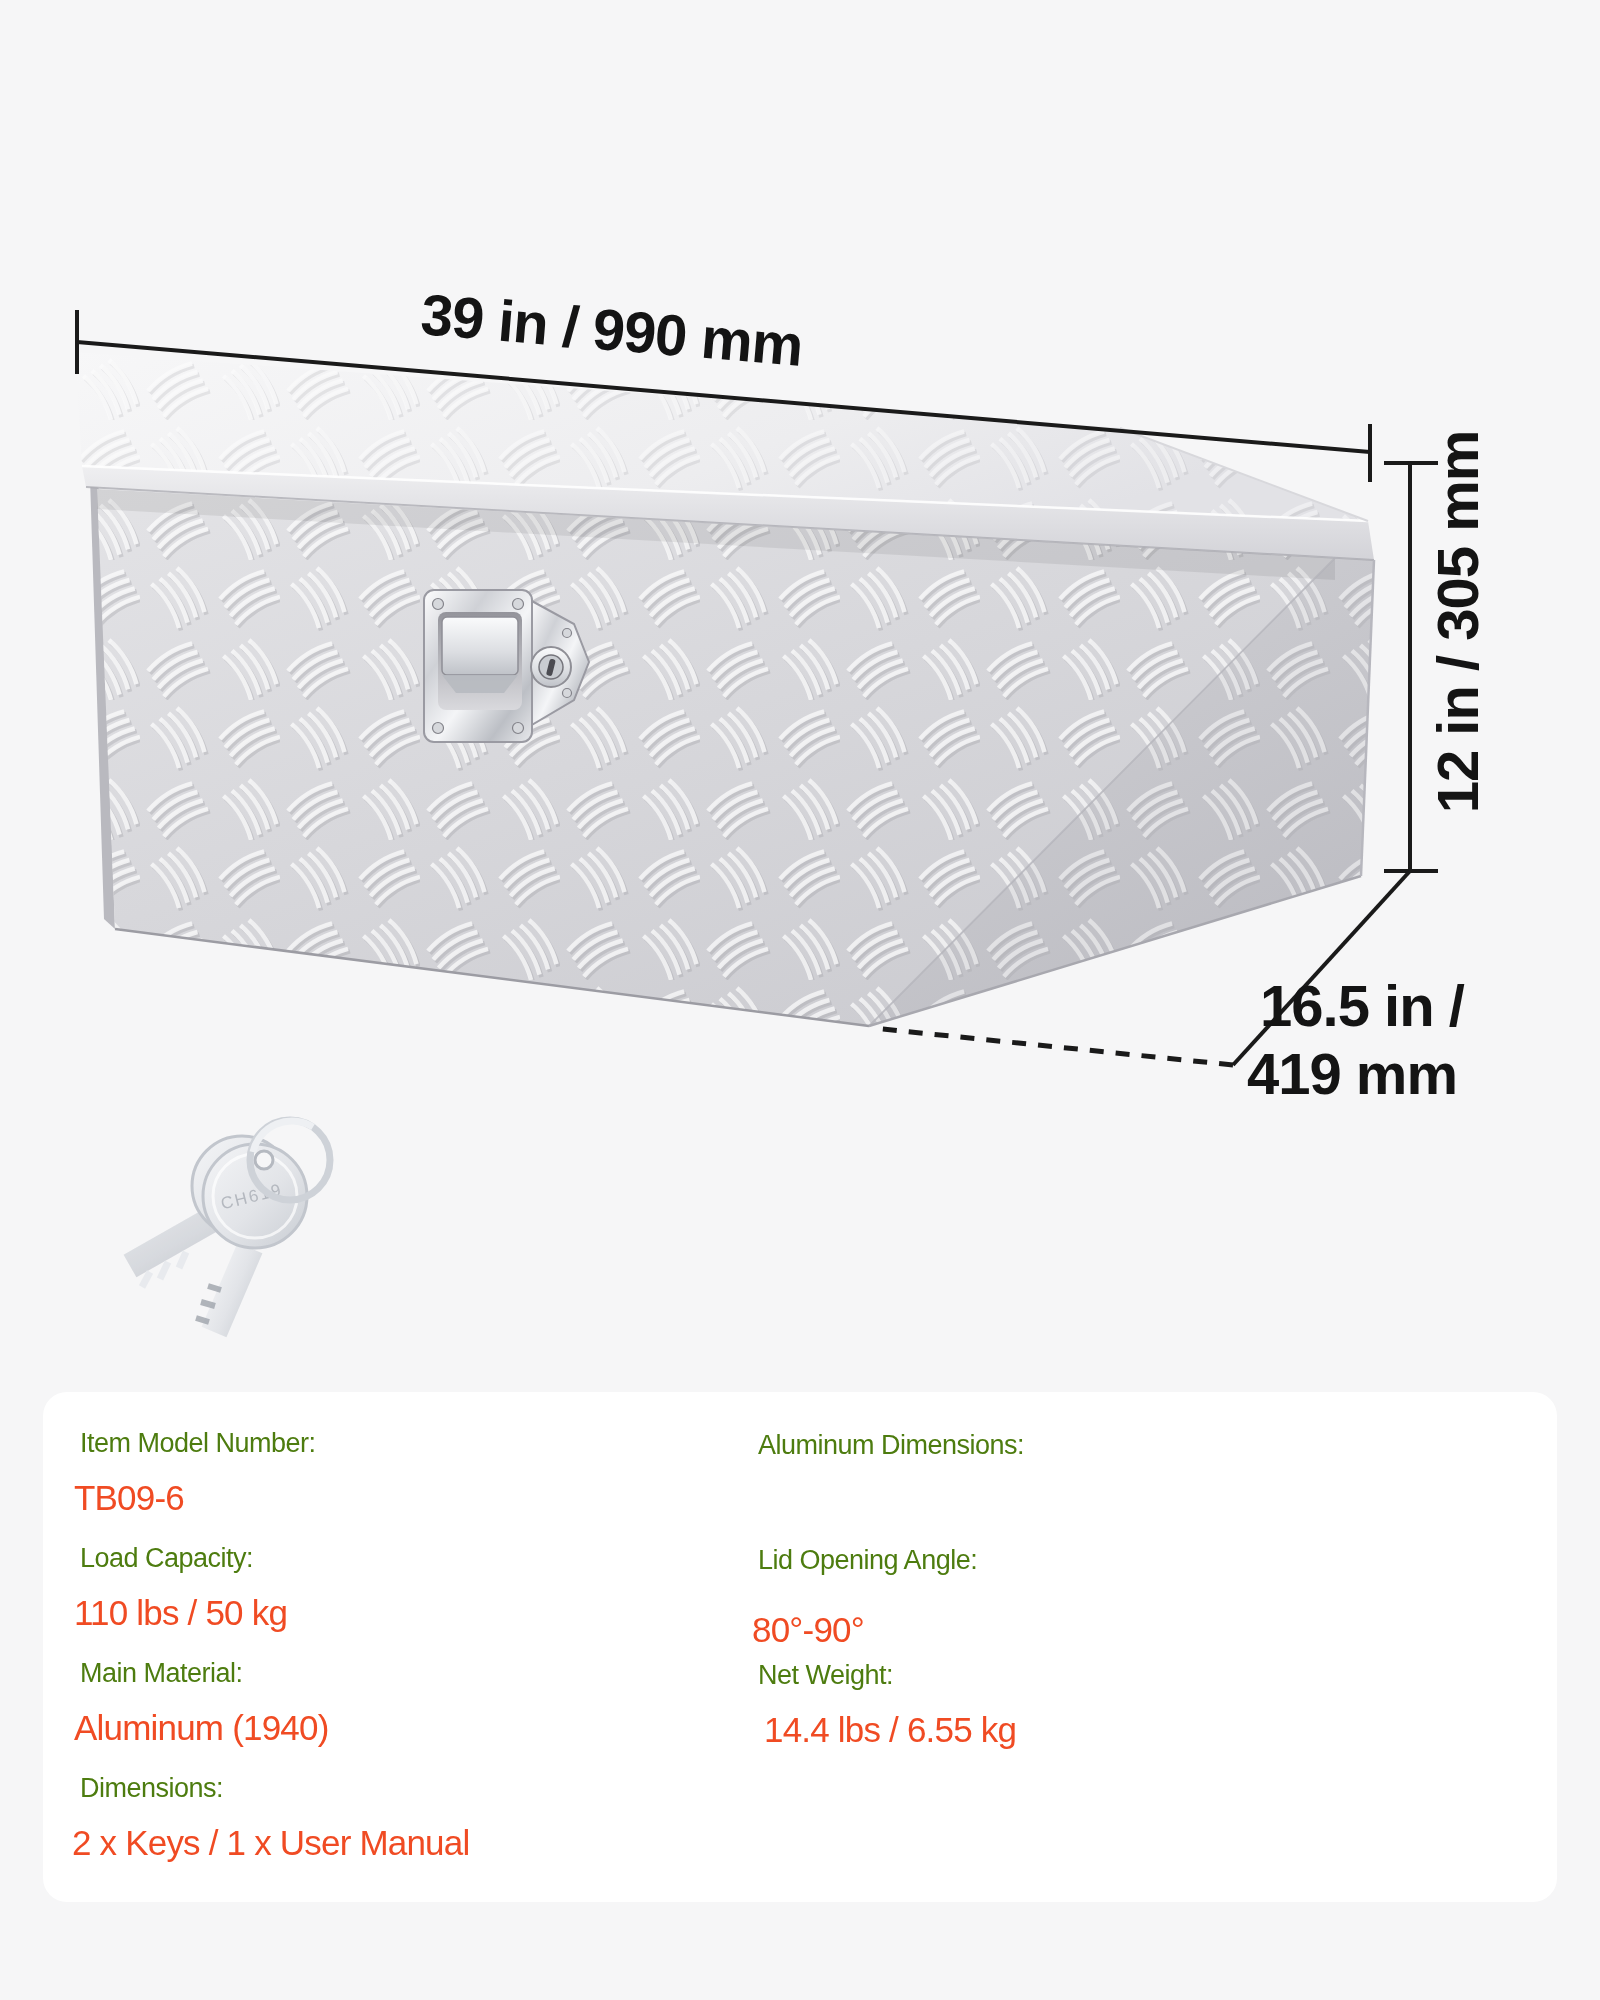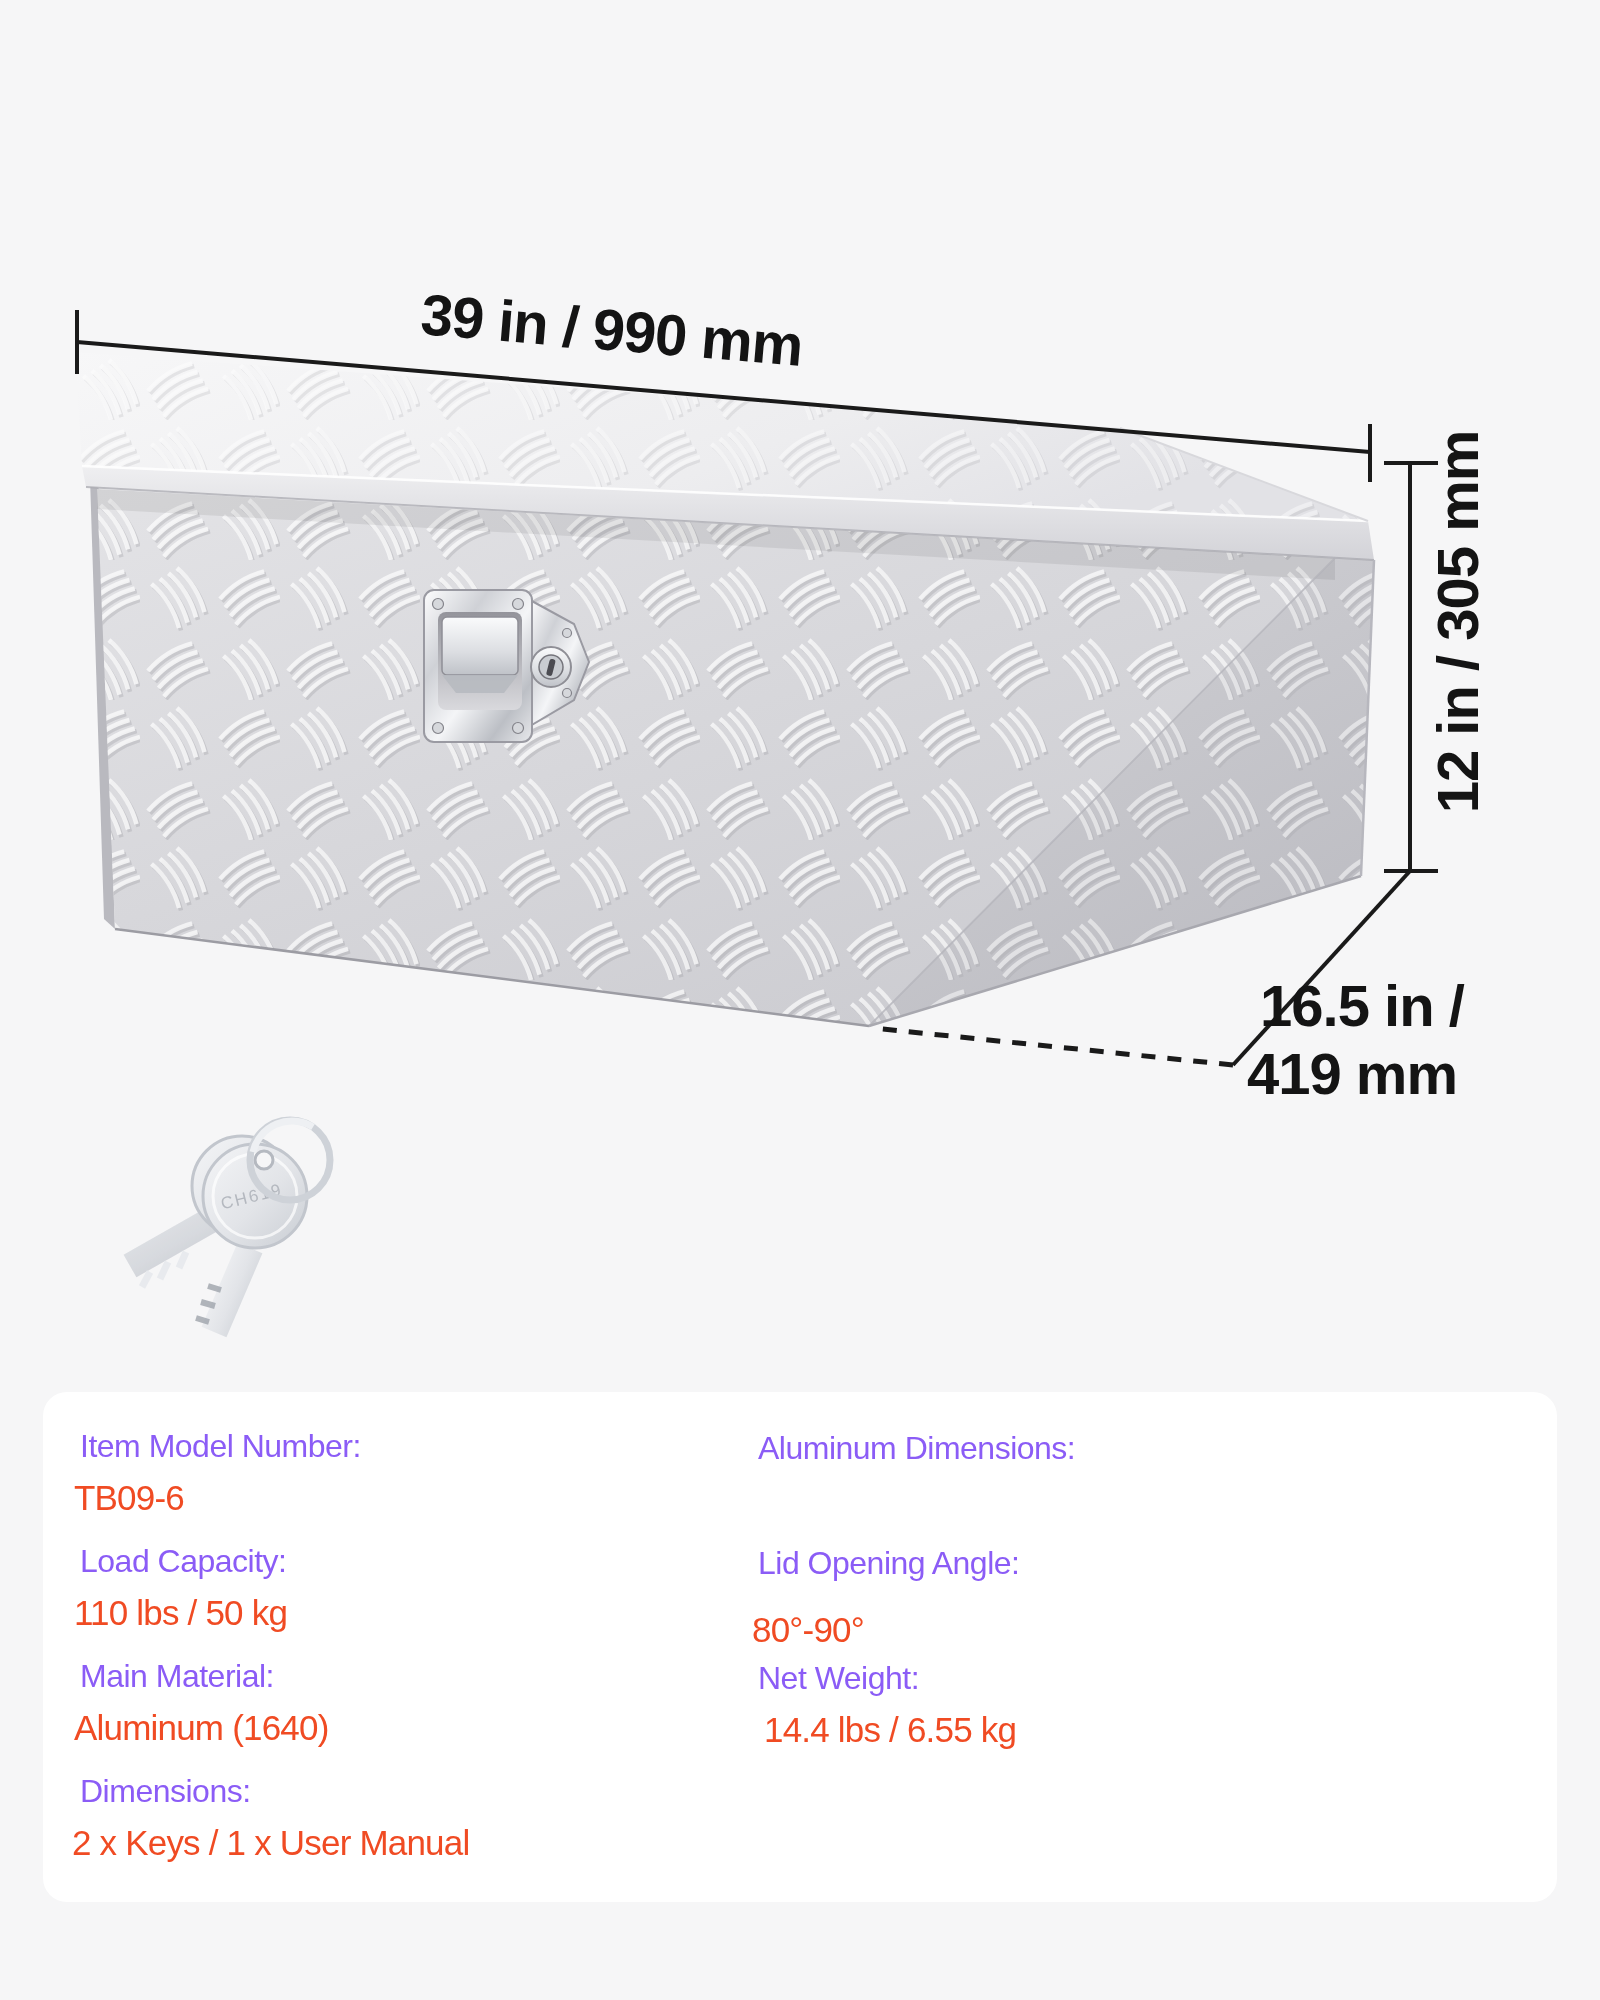--- a/index.html
+++ b/index.html
@@ -14,21 +14,21 @@
   .dim-label{
     font-weight:bold;font-size:58px;fill:#141414;
     letter-spacing:-1px;text-anchor:middle;
   }
   .engraving{font-size:17px;fill:#b4b8bf;letter-spacing:2px;text-anchor:middle;}
   .spec-panel{
     position:absolute;left:43px;top:1392px;width:1514px;height:510px;
     background:#ffffff;border-radius:24px;
   }
   .spec-label{
-    position:absolute;font-size:32px;line-height:1;color:#8b5cf6;letter-spacing:-0.5px;
+    position:absolute;font-size:27px;line-height:1;color:#4d7c0f;letter-spacing:-0.5px;
   }
   .spec-value{
     position:absolute;font-size:35px;line-height:1;font-weight:normal;
     color:var(--accent,#f04b23);letter-spacing:-0.8px;
   }
 </style>
 </head>
 <body style="background: rgb(246, 246, 247);">
 
 <div class="canvas">
@@ -191,21 +191,21 @@
     </g>
   </svg>
 
   <div class="spec-panel"></div>
 
   <div class="spec-label" style="left:80px;top:1430px">Item Model Number:</div>
   <div class="spec-value" style="left:74px;top:1480px">TB09-6</div>
   <div class="spec-label" style="left:80px;top:1545px">Load Capacity:</div>
   <div class="spec-value" style="left:74px;top:1595px">110 lbs / 50 kg</div>
   <div class="spec-label" style="left:80px;top:1660px">Main Material:</div>
-  <div class="spec-value" style="left:74px;top:1710px">Aluminum (1640)</div>
+  <div class="spec-value" style="left:74px;top:1710px">Aluminum (1940)</div>
   <div class="spec-label" style="left:80px;top:1775px">Dimensions:</div>
   <div class="spec-value" style="left:72px;top:1825px">2 x Keys / 1 x User Manual</div>
 
   <div class="spec-label" style="left:758px;top:1432px">Aluminum Dimensions:</div>
   <div class="spec-label" style="left:758px;top:1547px">Lid Opening Angle:</div>
   <div class="spec-value" style="left:752px;top:1612px">80°-90°</div>
   <div class="spec-label" style="left:758px;top:1662px">Net Weight:</div>
   <div class="spec-value" style="left:764px;top:1712px">14.4 lbs / 6.55 kg</div>
 
 </div>

